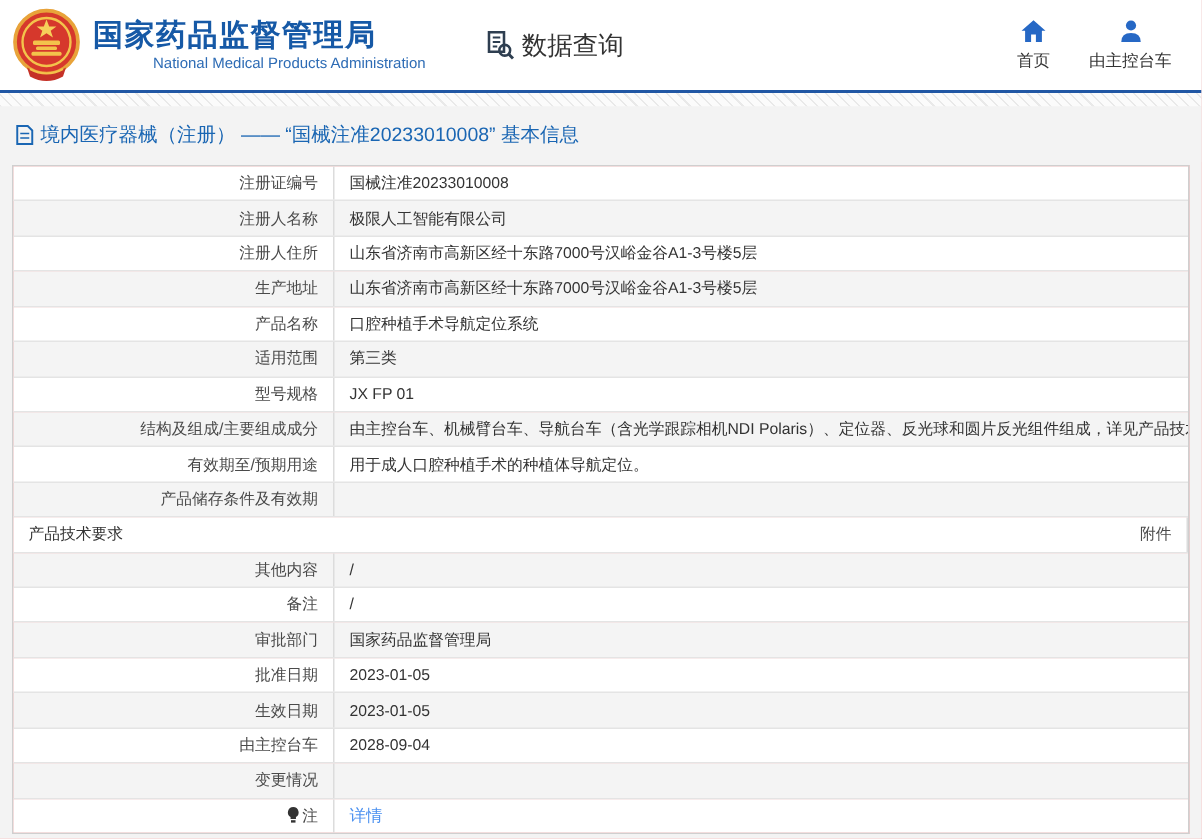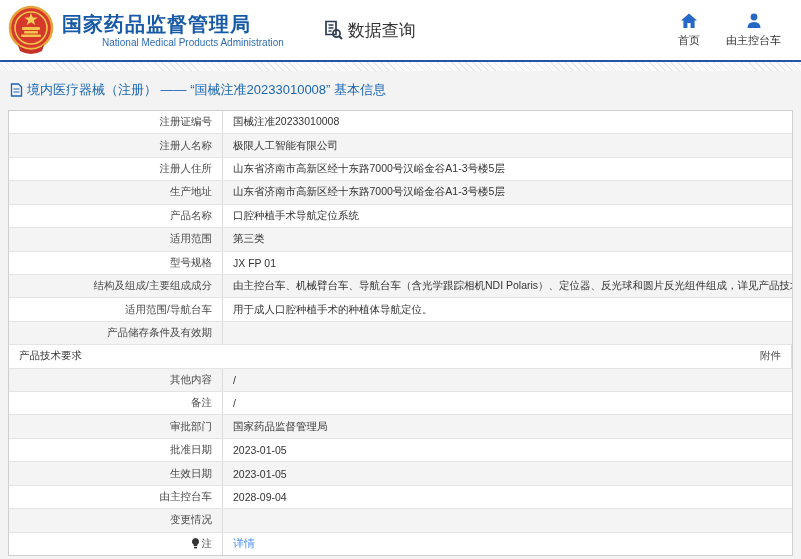--- a/index.html
+++ b/index.html
@@ -138,21 +138,21 @@
     </div>
     <div class="row">
       <div class="cell label">型号规格</div>
       <div class="cell value">JX FP 01</div>
     </div>
     <div class="row alt">
       <div class="cell label">结构及组成/主要组成成分</div>
       <div class="cell value">由主控台车、机械臂台车、导航台车（含光学跟踪相机NDI Polaris）、定位器、反光球和圆片反光组件组成，详见产品技术要求。</div>
     </div>
     <div class="row">
-      <div class="cell label">适用范围/导航台车</div>
+      <div class="cell label">有效期至/预期用途</div>
       <div class="cell value">用于成人口腔种植手术的种植体导航定位。</div>
     </div>
     <div class="row alt">
       <div class="cell label">产品储存条件及有效期</div>
       <div class="cell value"></div>
     </div>
     <div class="row">
       <div class="cell value">产品技术要求</div>
       <div class="cell label">附件</div>
     </div>

